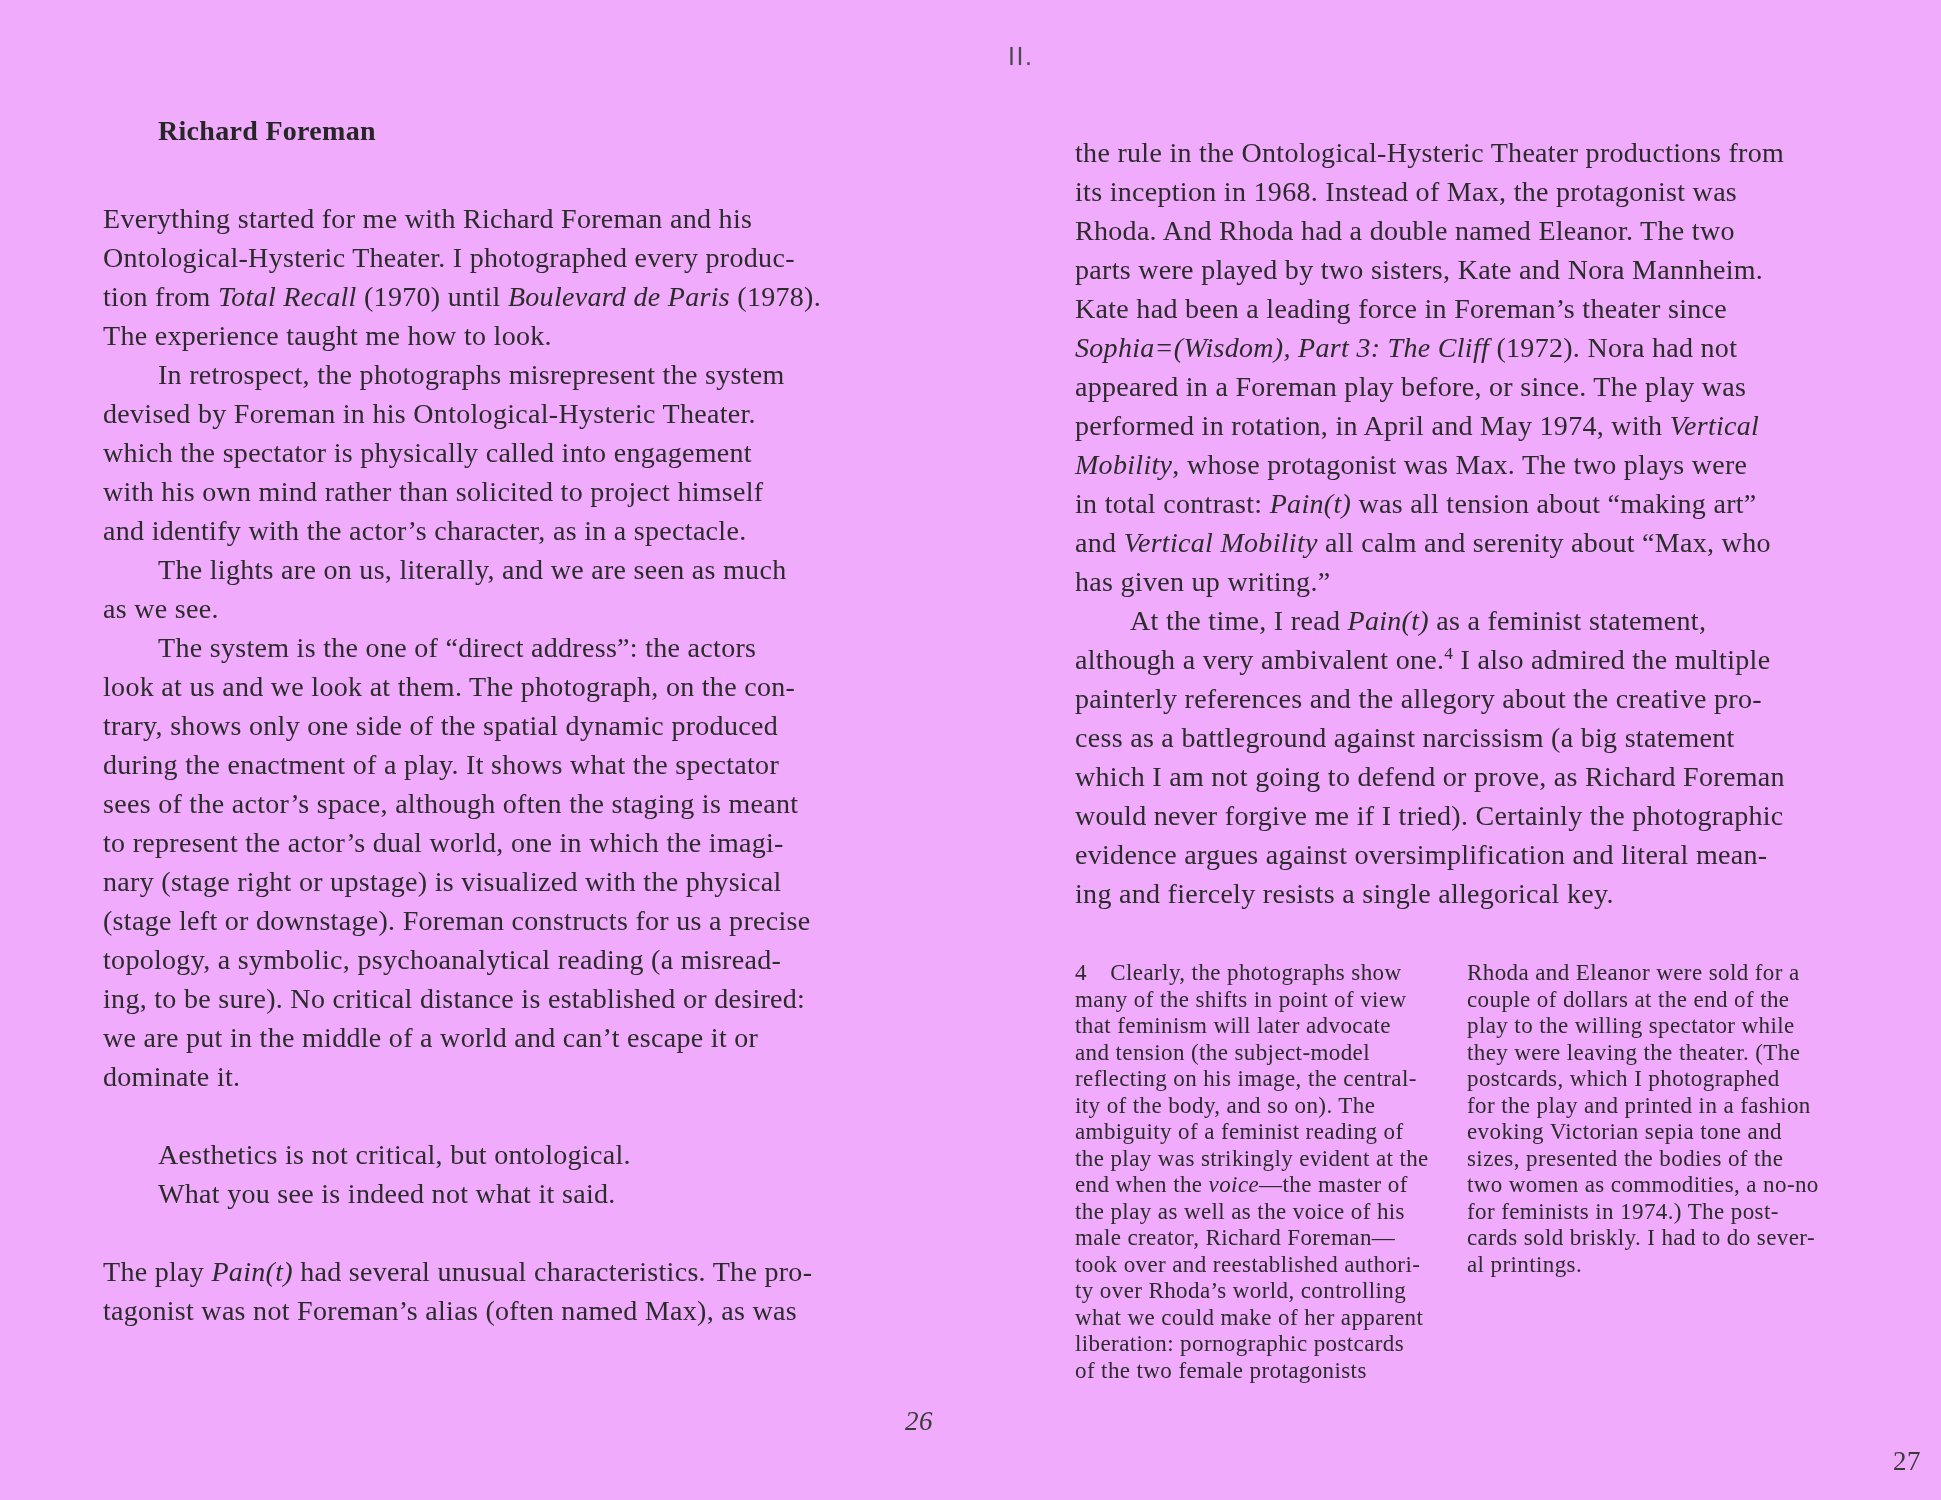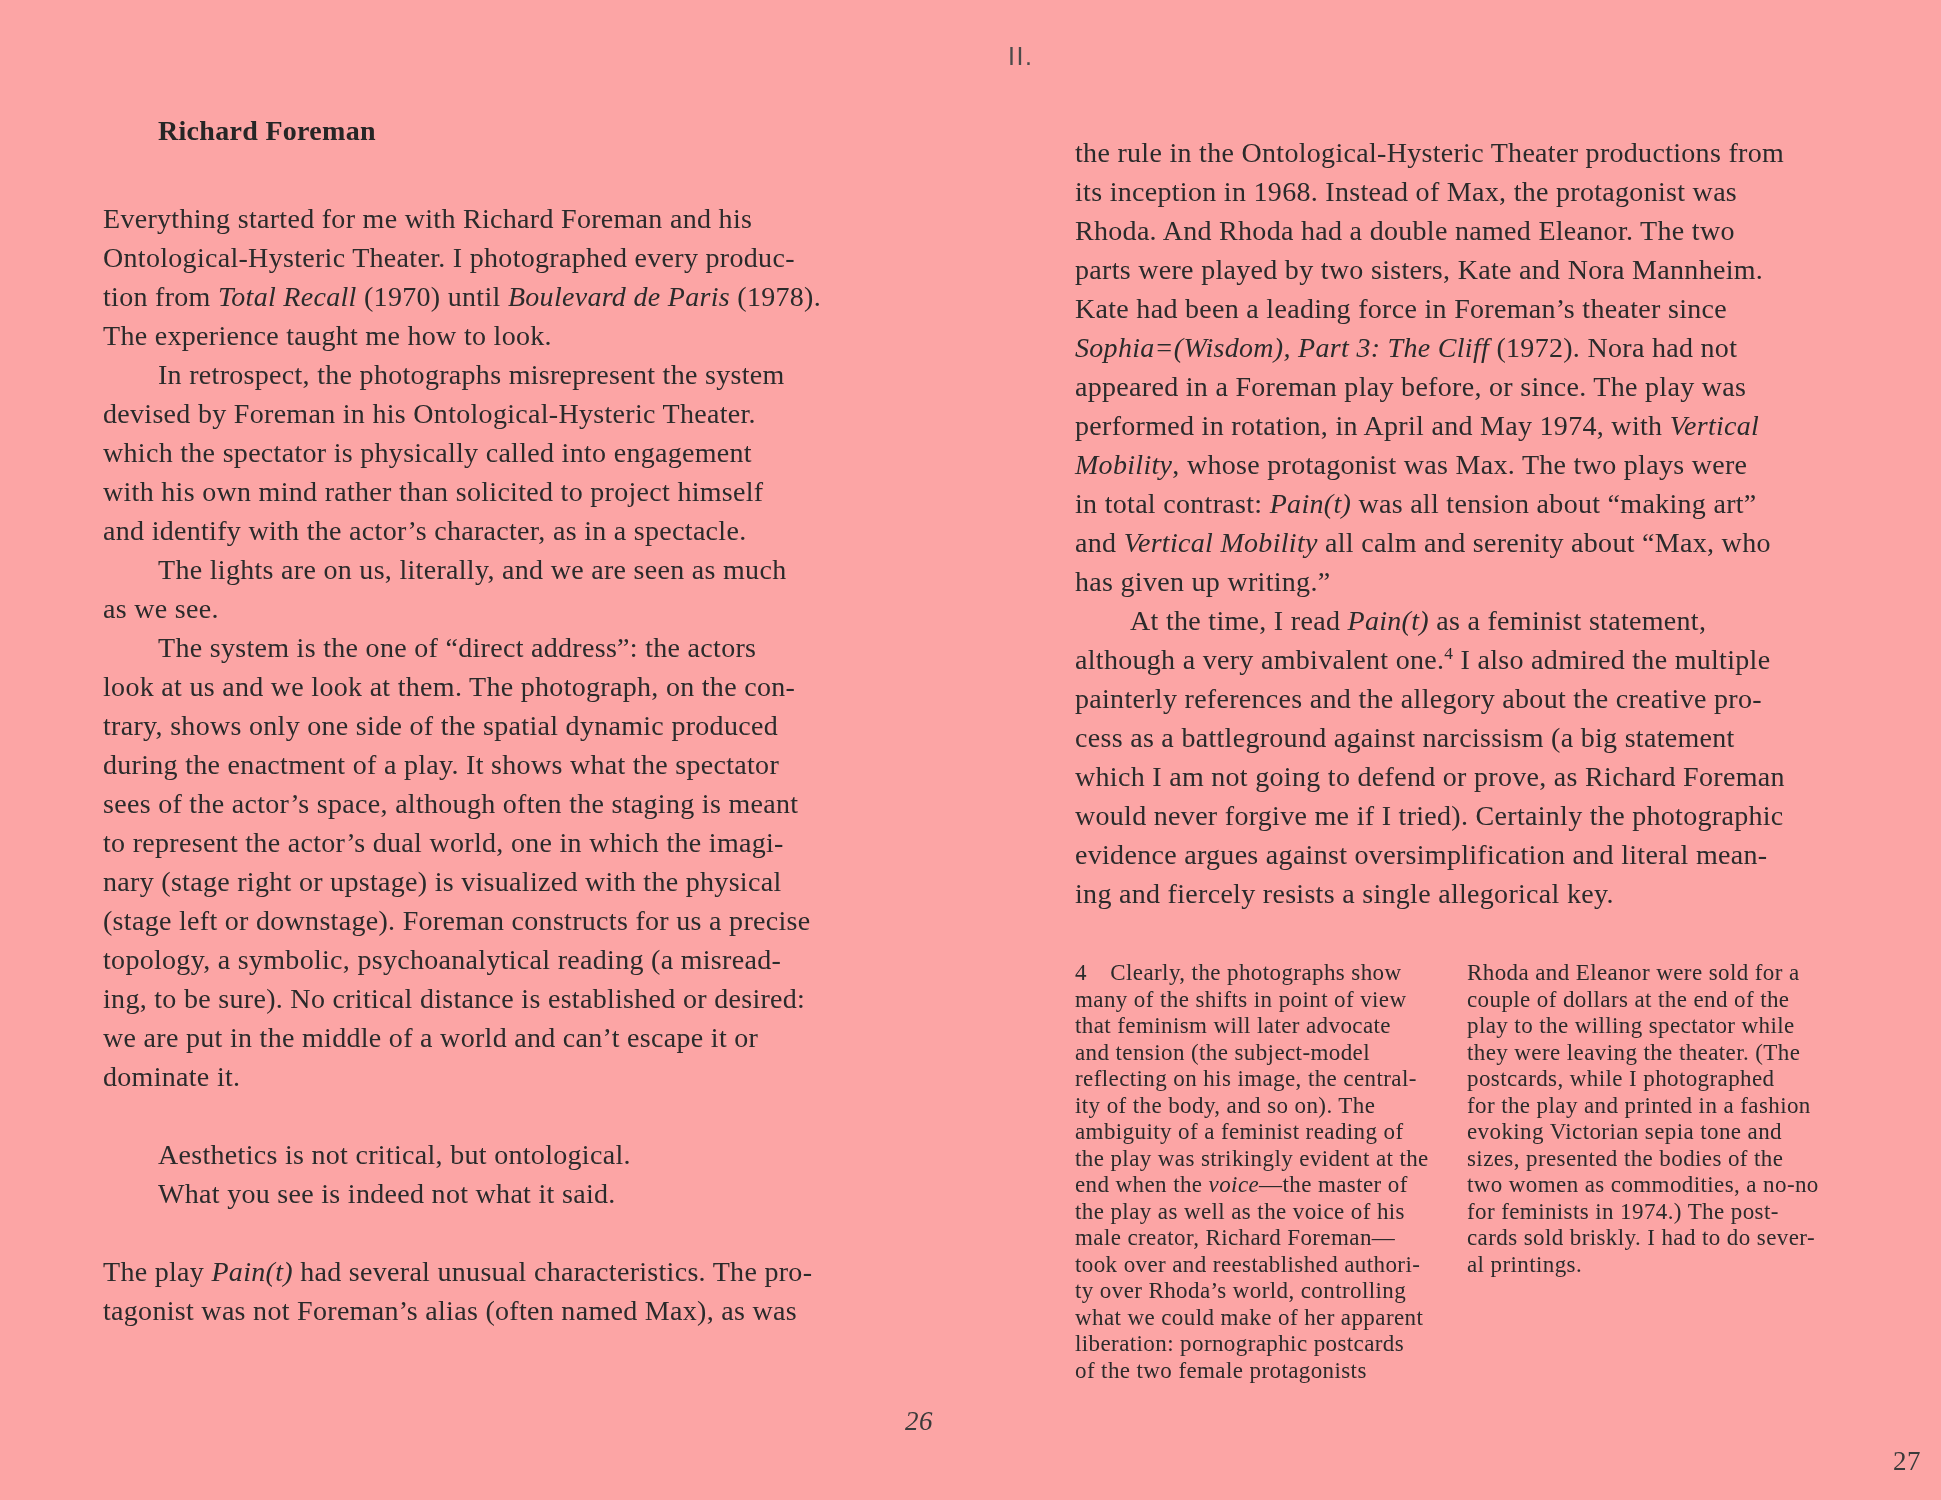--- a/index.html
+++ b/index.html
@@ -1,20 +1,20 @@
 <!DOCTYPE html>
 <html><head>
 <meta charset="utf-8">
 <style>
   html, body { margin: 0; padding: 0; background: #ffffff; }
   .spread {
     position: relative;
     width: 1941px;
     height: 1500px;
-    background: #fca5a5;
+    background: #f0abfc;
     font-family: "Liberation Serif", serif;
     color: #2b2b2b;
     overflow: hidden;
   }
   .section-marker {
     position: absolute;
     left: 1008px;
     top: 42px;
     font-family: "Liberation Sans", sans-serif;
     font-size: 25px;
@@ -158,21 +158,21 @@
           <div class="line">ty over Rhoda’s world, controlling</div>
           <div class="line">what we could make of her apparent</div>
           <div class="line">liberation: pornographic postcards</div>
           <div class="line">of the two female protagonists</div>
         </div>
       <div class="fn-col fn-col-2">
           <div class="line">Rhoda and Eleanor were sold for a</div>
           <div class="line">couple of dollars at the end of the</div>
           <div class="line">play to the willing spectator while</div>
           <div class="line">they were leaving the theater. (The</div>
-          <div class="line">postcards, while I photographed</div>
+          <div class="line">postcards, which I photographed</div>
           <div class="line">for the play and printed in a fashion</div>
           <div class="line">evoking Victorian sepia tone and</div>
           <div class="line">sizes, presented the bodies of the</div>
           <div class="line">two women as commodities, a no-no</div>
           <div class="line">for feminists in 1974.) The post-</div>
           <div class="line">cards sold briskly. I had to do sever-</div>
           <div class="line">al printings.</div>
         </div>
     </div>
   </div>

